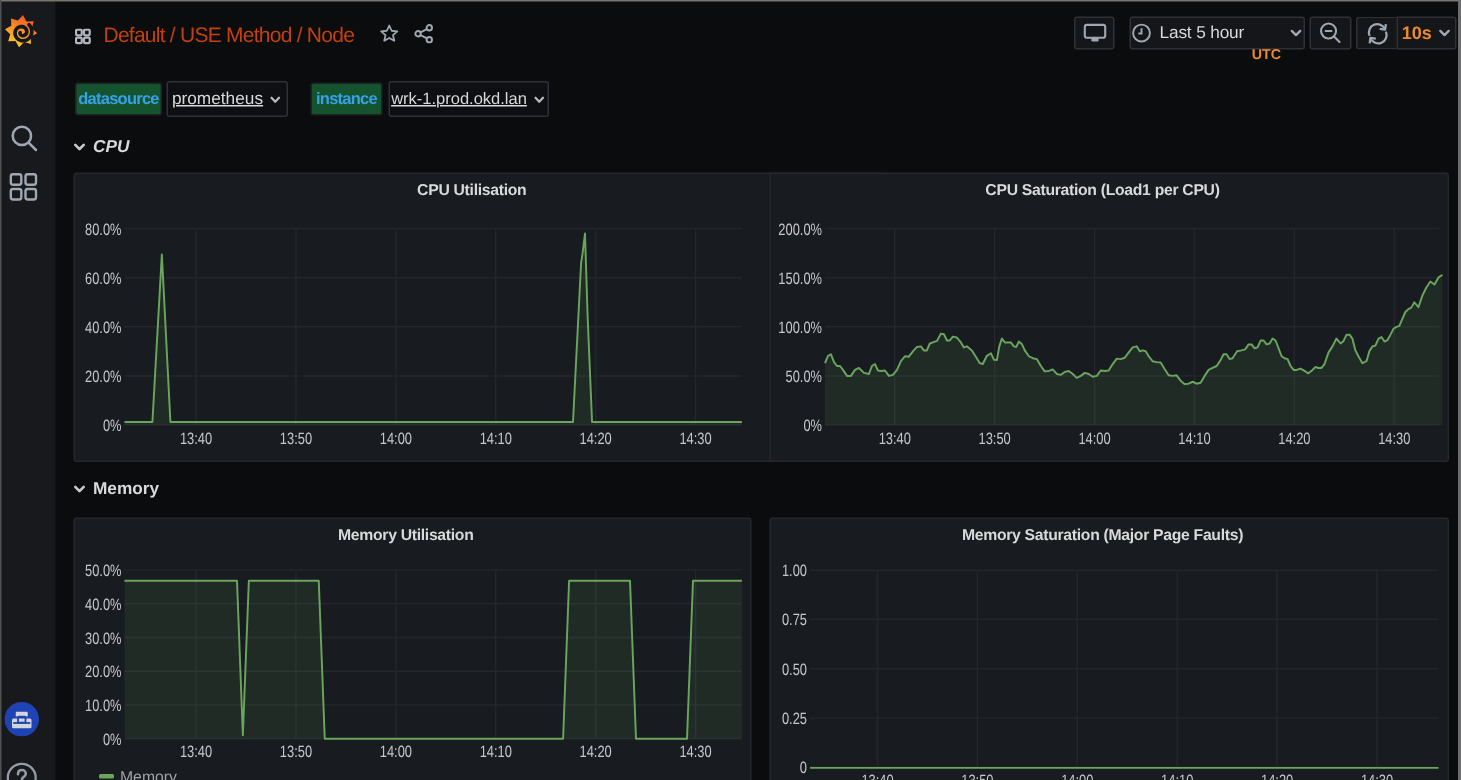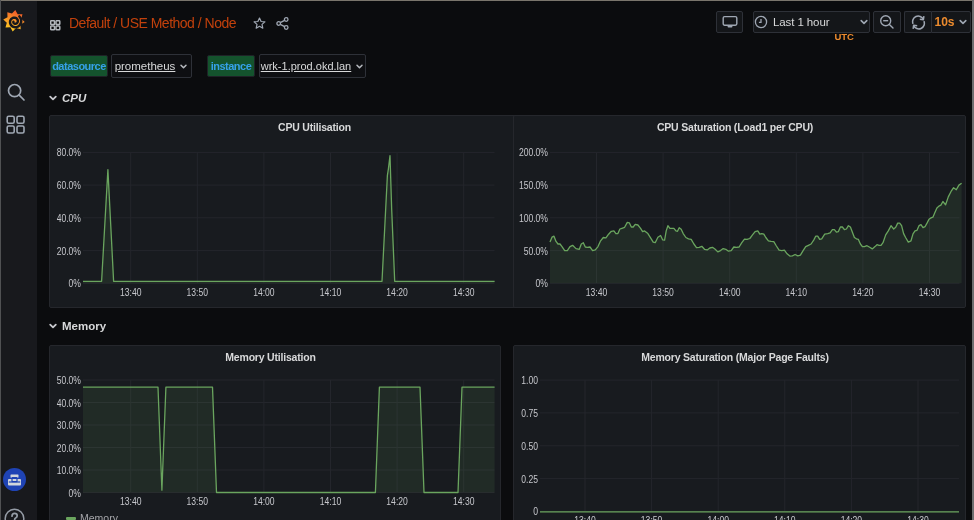--- a/index.html
+++ b/index.html
@@ -77,21 +77,21 @@
       <svg width="16" height="16" viewBox="0 0 16 16" style="">
         <rect x="1.2" y="2.6" width="13.6" height="8.6" rx="1.4" fill="none" stroke="#9fa7b3" stroke-width="1.4"></rect>
         <rect x="5.6" y="11.2" width="4.8" height="2.4" rx="0.8" fill="#9fa7b3"></rect>
       </svg>
     </div>
   <div class="btn" style="left:753px;top:11px;width:117px;gap:5px;">
       <svg width="14" height="14" viewBox="0 0 14 14" style="">
         <circle cx="7" cy="7" r="5.6" fill="none" stroke="#9fa7b3" stroke-width="1.3"></circle>
         <path d="M7 3.9 L7 7.3 L4.9 7.3" fill="none" stroke="#9fa7b3" stroke-width="1.3"></path>
       </svg>
-      <span style="color:#d8d9da;font-size:11.5px;letter-spacing:-0.1px;">Last 1 hour</span>
+      <span style="color:#d8d9da;font-size:11.5px;letter-spacing:-0.1px;">Last 5 hour</span>
       <span style="color:#ec8b2e;font-size:9.5px;font-weight:700;margin-top:29px;">UTC</span>
       <svg width="10" height="10" viewBox="0 0 10 10" style="">
         <path d="M2.2 3.6 L5.0 6.4 L7.8 3.6" fill="none" stroke="#9fa7b3" stroke-width="1.6" stroke-linecap="round" stroke-linejoin="round"></path>
       </svg>
     </div>
   <div class="btn" style="left:873px;top:11px;width:28px;">
       <svg width="16" height="16" viewBox="0 0 16 16" style="">
         <circle cx="6.7" cy="6.7" r="5" fill="none" stroke="#9fa7b3" stroke-width="1.4"></circle>
         <line x1="10.4" y1="10.4" x2="14" y2="14" stroke="#9fa7b3" stroke-width="1.4" stroke-linecap="round"></line>
         <line x1="4.2" y1="6.7" x2="9.2" y2="6.7" stroke="#9fa7b3" stroke-width="1.4"></line>

